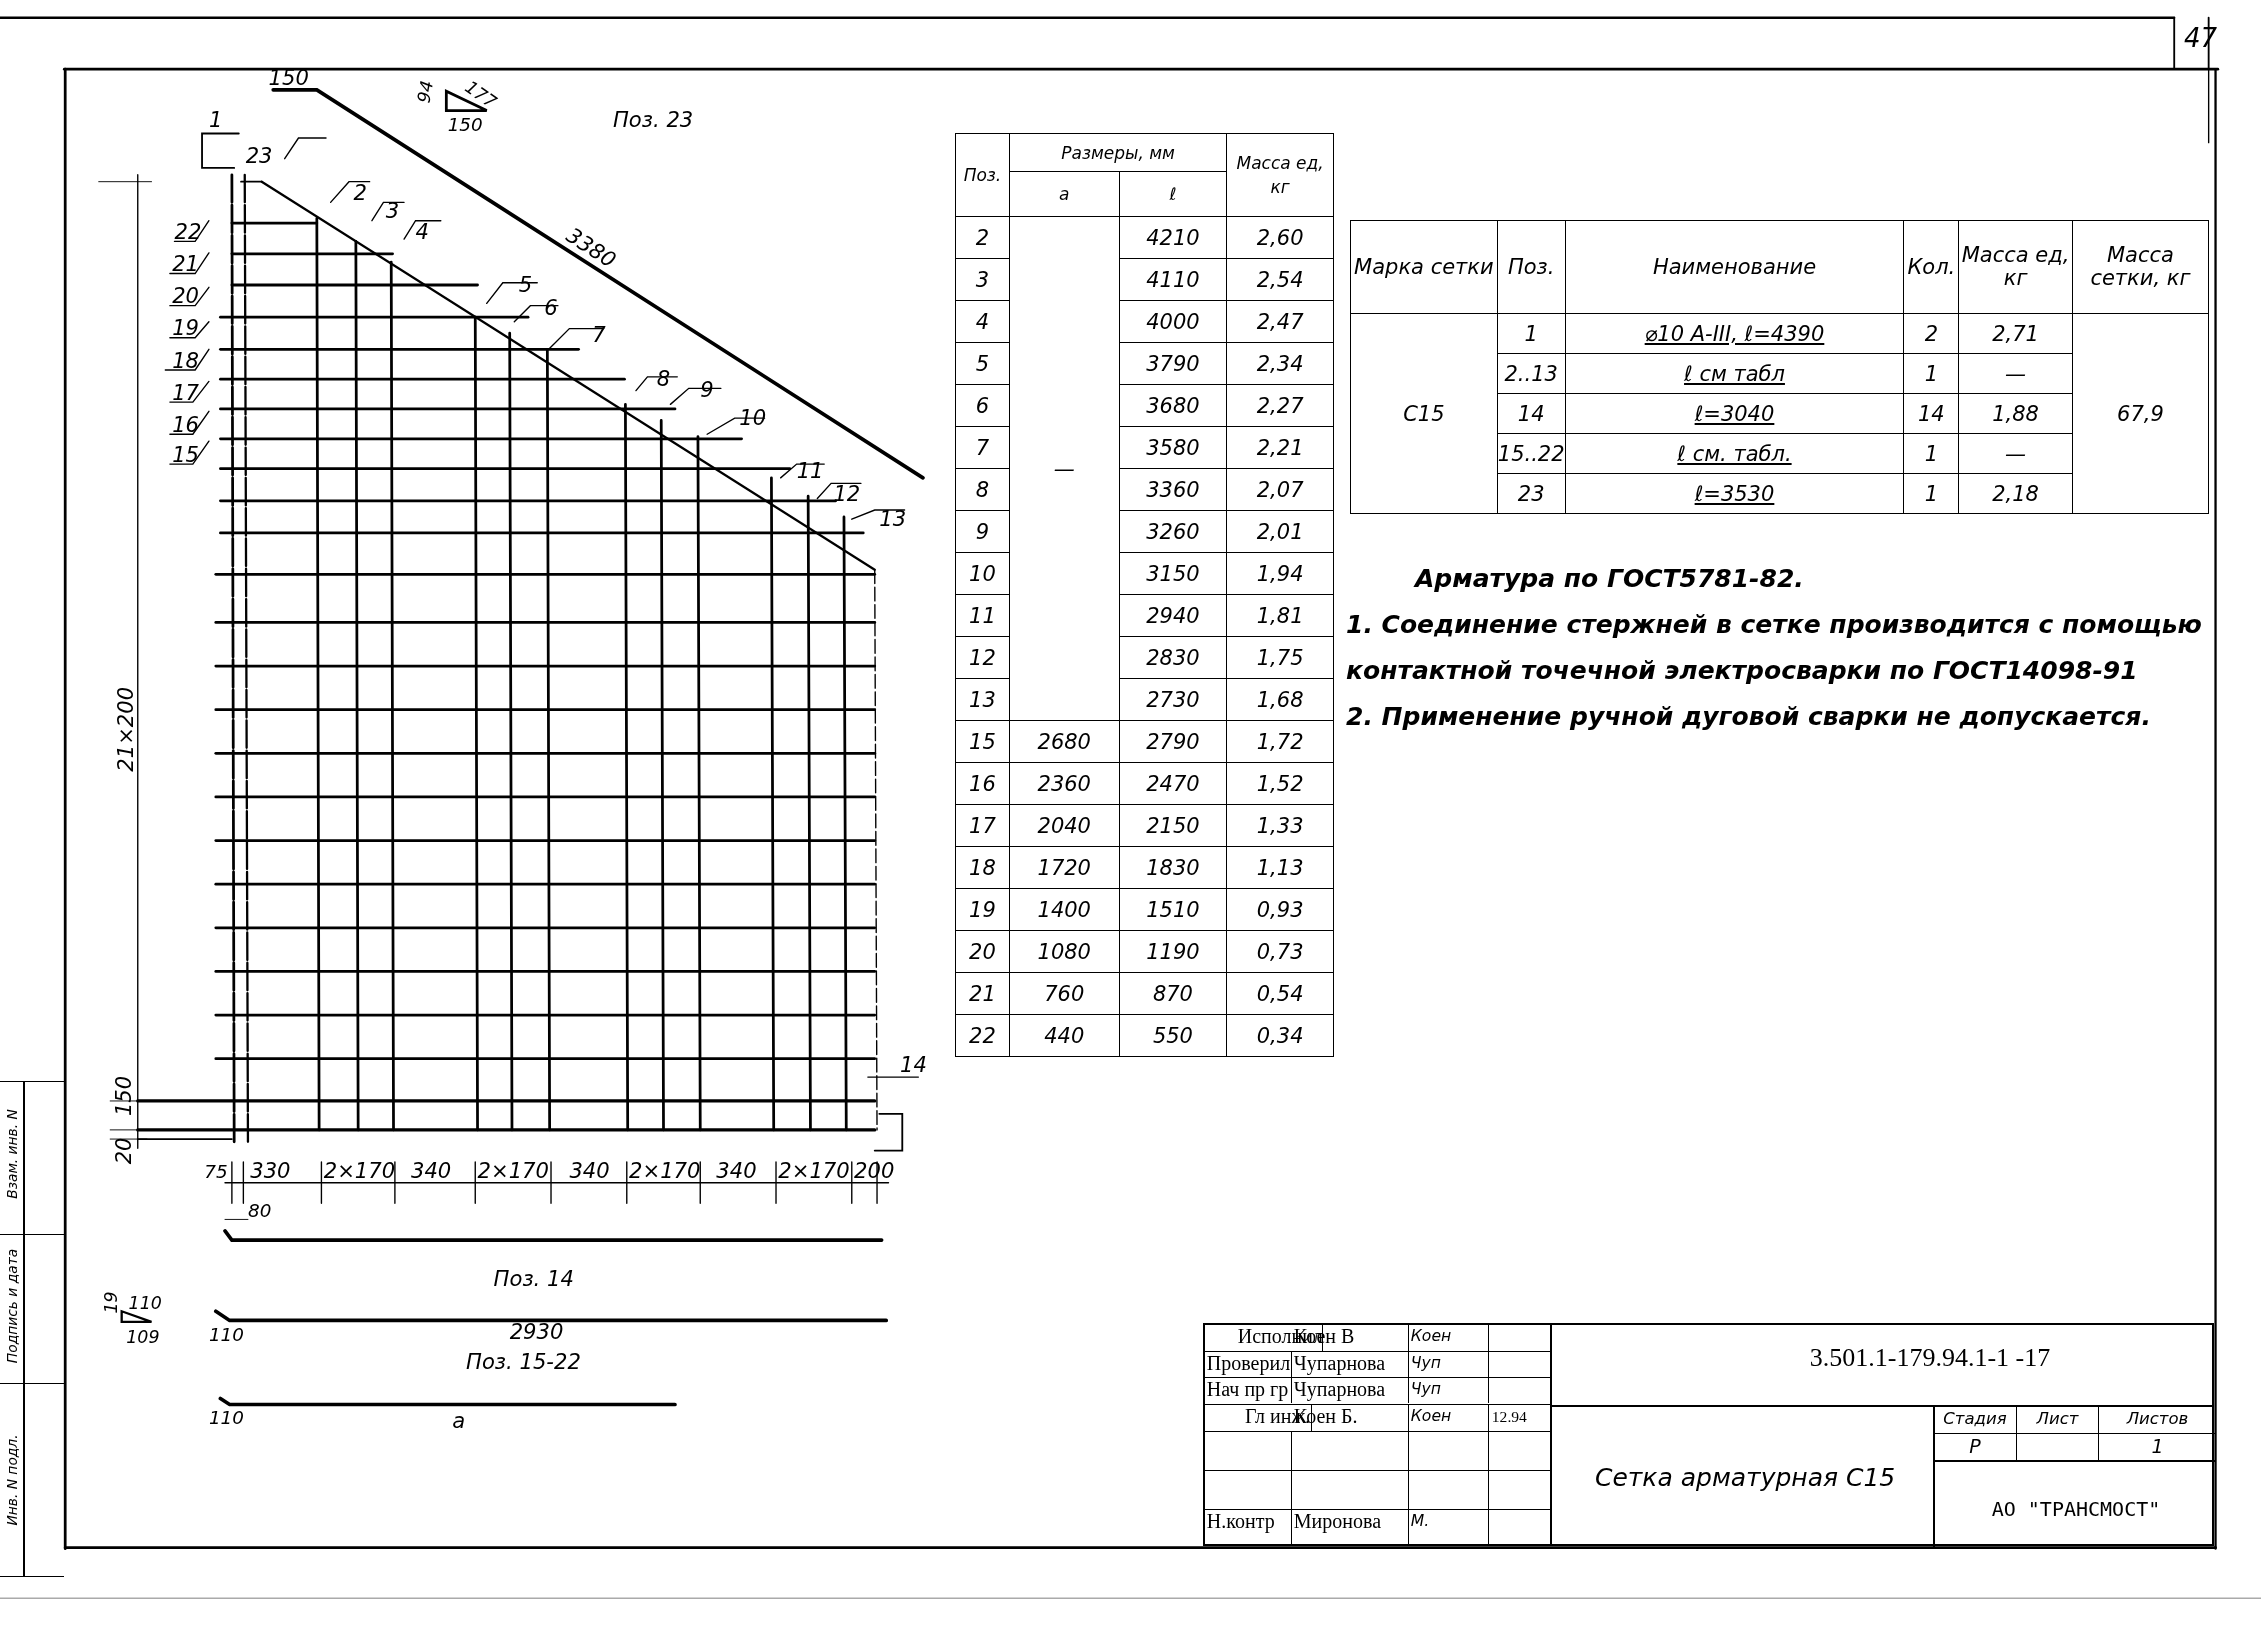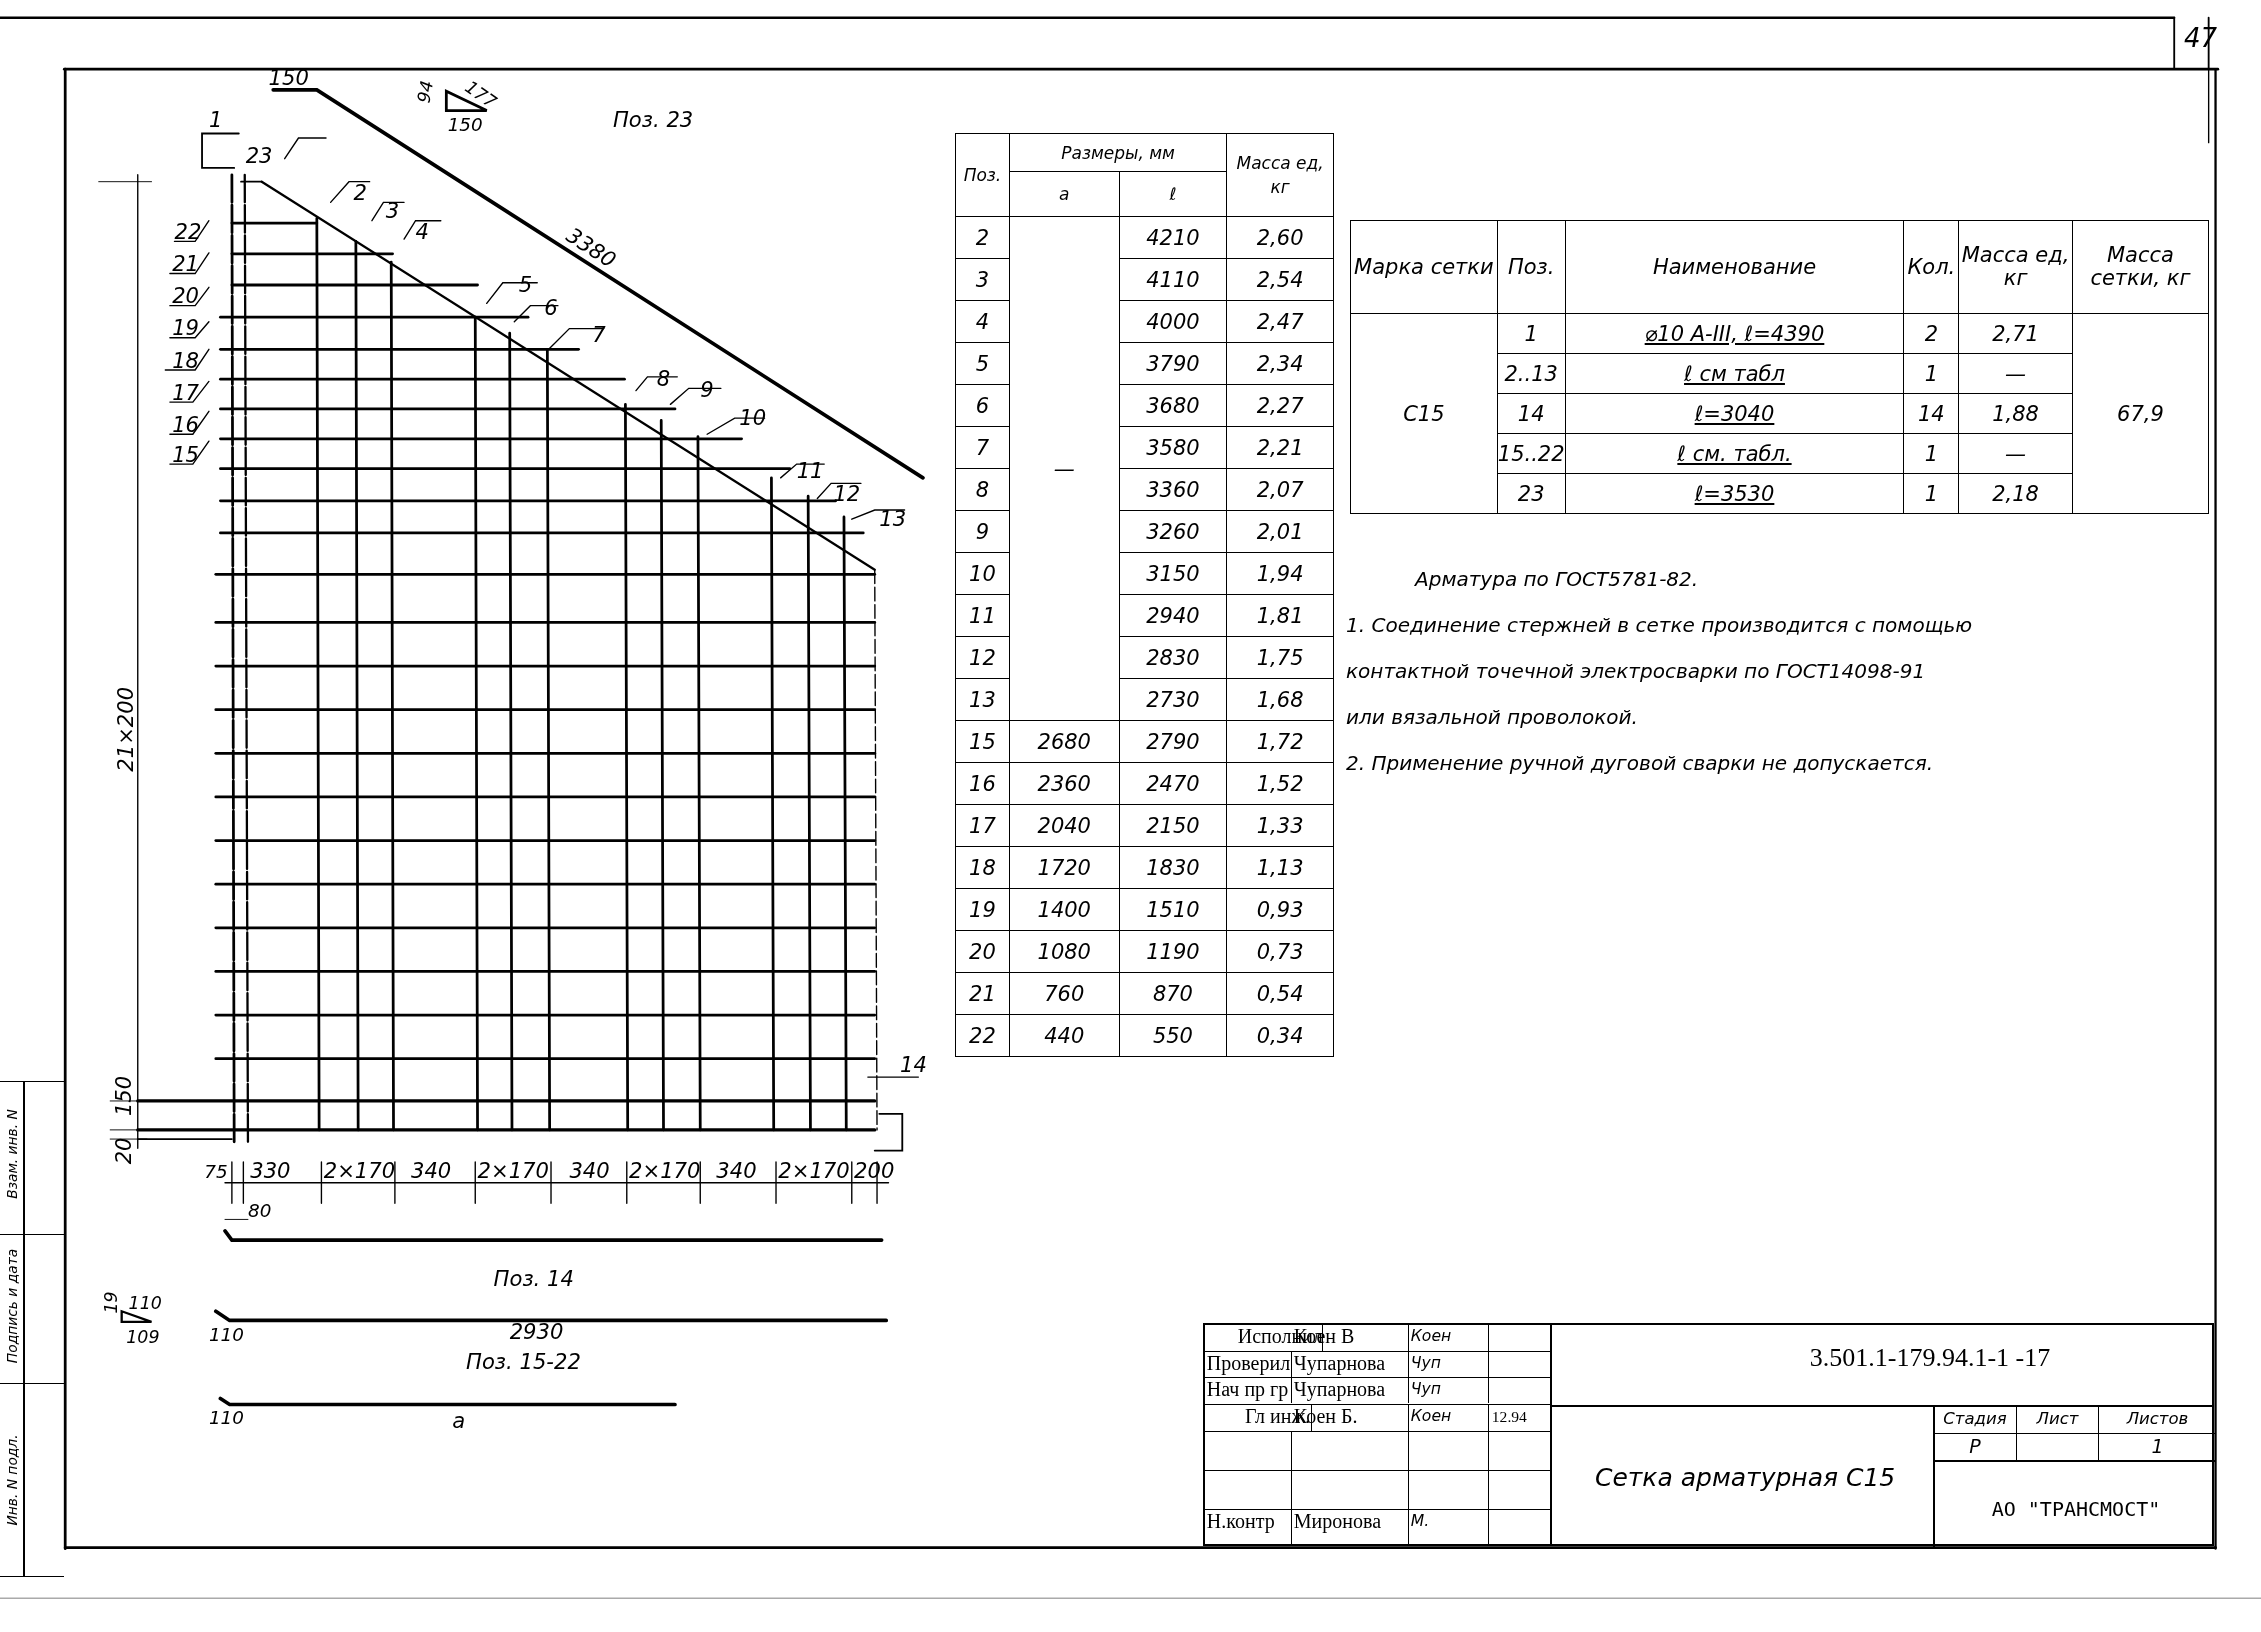--- a/index.html
+++ b/index.html
@@ -20,21 +20,21 @@
   #bars-table th { font-size:17px; line-height:24px;font-style:italic; }
   #bars-table td { font-size:21px; height:41px; }
   #bars-table col.c1 { width:54px; } #bars-table col.c2 { width:110px; }
   #bars-table col.c3 { width:108px; } #bars-table col.c4 { width:107px; }
 
   #mesh-table { left:1350px; top:220px; width:859px; }
   #mesh-table th { font-size:21px; line-height:23px; height:92px; }
   #mesh-table td { font-size:21px; height:39px; }
   #mesh-table td.name { text-align:center;text-decoration:underline; }
 
-  .notes { left:1346px; top:556px; width:873px; font-size:20px; line-height:46px; }
+  .notes { left:1346px; top:556px; width:873px; font-size:25px; line-height:46px;font-weight:bold; }
   .notes div { white-space:nowrap; }
 
   
   #title-block { position:absolute; left:1203px; top:1323px; width:1010px; height:223px; }
   .tb-grid { position:absolute; left:0; top:0; width:349px; height:223px; border:2.3px solid #000; box-sizing:border-box; }
   .tb-row { position:absolute; left:0; width:100%; border-top:1.8px solid #000; box-sizing:border-box; }
   .tb-cell { position:absolute; top:0; height:100%; border-right:1.4px solid #000; box-sizing:border-box;
              font-family:"Liberation Serif", serif; font-size:20px; line-height:23px; white-space:nowrap; overflow:hidden; padding-left:1.8px; }
   .tb-main { position:absolute; left:347px; top:0; width:664px; height:223px; border:2.3px solid #000; box-sizing:border-box; }
 
@@ -414,21 +414,20 @@
         <td>1</td>
         <td>2,18</td>
       </tr>
     </tbody>
 </table>
 
 <div class="abs notes hand">
   <div style="padding-left:69px">Арматура по ГОСТ5781-82.</div>
   <div>1. Соединение стержней в сетке производится с помощью</div>
   <div>контактной точечной электросварки по ГОСТ14098-91</div>
-  <div>или вязальной проволокой.</div>
   <div>2. Применение ручной дуговой сварки не допускается.</div>
 </div>
 
 <div id="title-block">
   <div class="tb-grid" id="tb-grid">
       <div class="tb-row" style="top: 0px; height: 26px; border-top: none;">
         <div class="tb-cell" style="left: 0px; width: 87px; margin-left: 31px;">Исполнил</div>
         <div class="tb-cell" style="left: 87px; width: 117px;">Коен В</div>
         <div class="tb-cell" style="left: 204px; width: 80px; font-style: italic; font-family: &quot;DejaVu Sans&quot;, sans-serif; font-size: 15.6px;">Коен</div>
         <div class="tb-cell" style="left: 285px; width: 62px; font-size: 15.6px;"></div>

